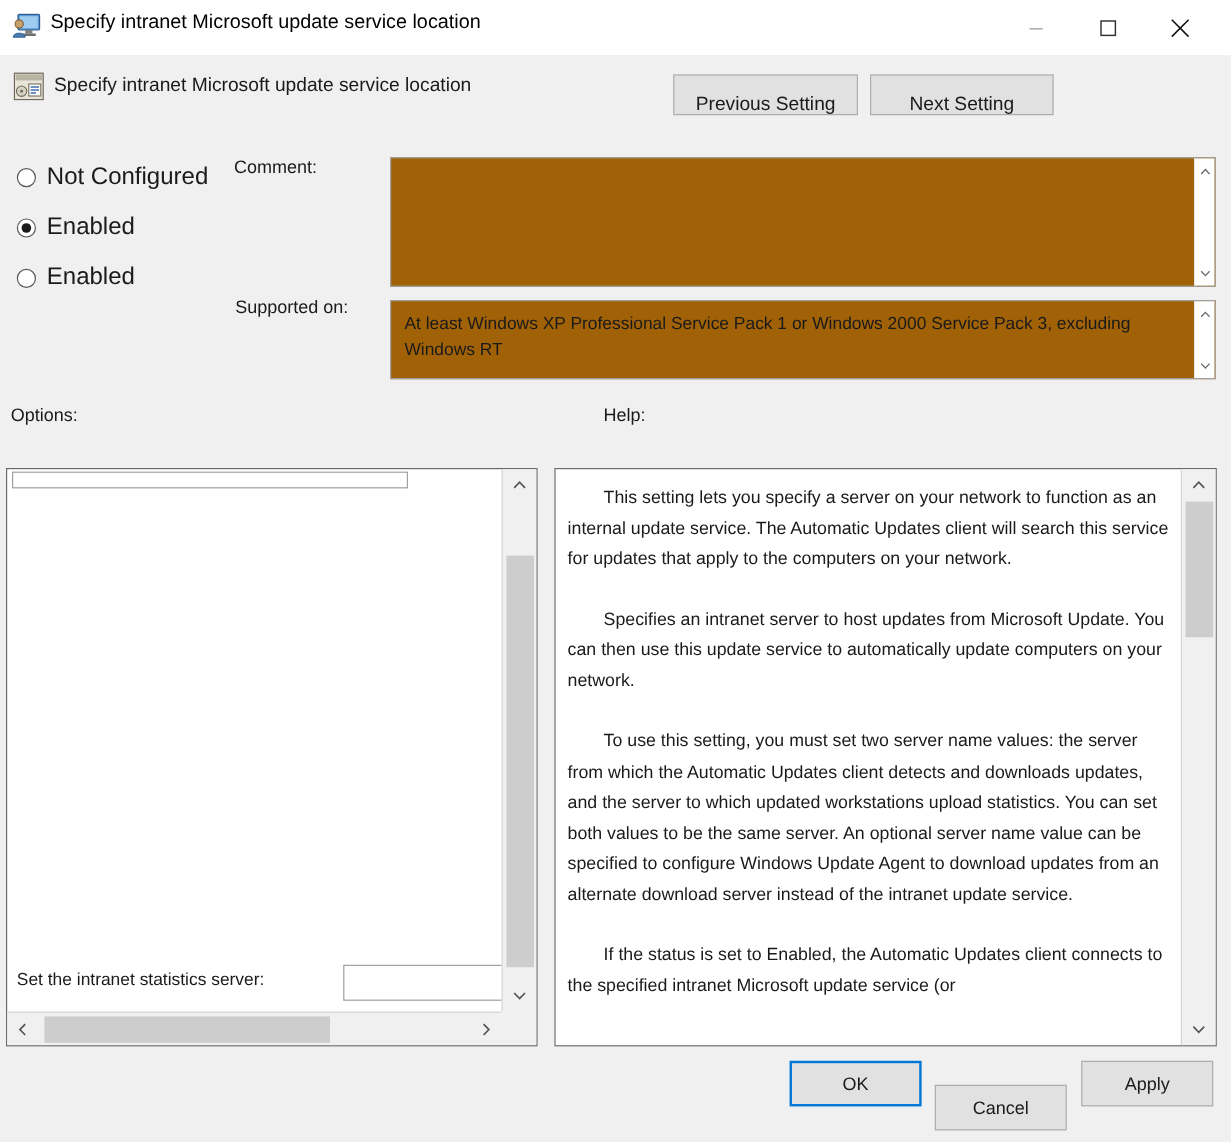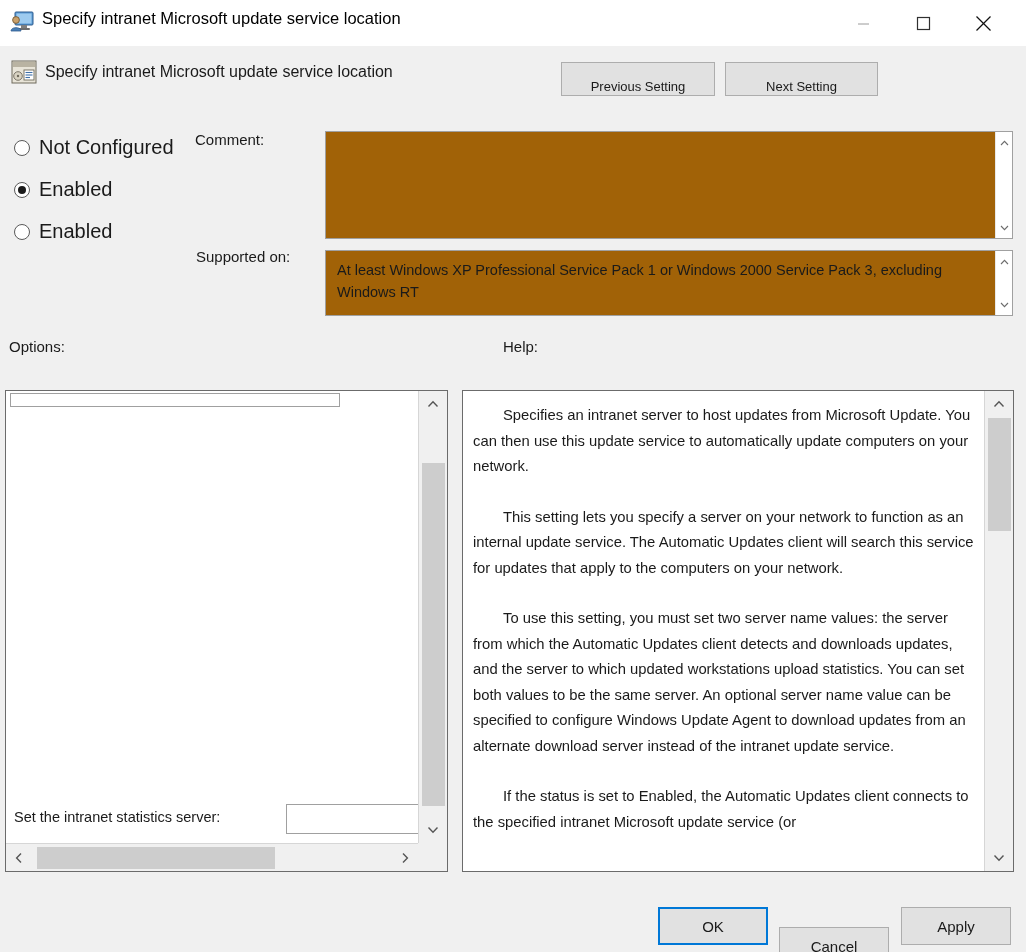--- a/index.html
+++ b/index.html
@@ -73,21 +73,21 @@
     color: #1a1a1a;
     white-space: nowrap;
   }
   .nav-btn {
     position: absolute;
     top: 16px;
     height: 34px;
     background: #e1e1e1;
     border: 1px solid #adadad;
     font-family: "Liberation Sans", sans-serif;
-    font-size: 13px;
+    font-size: 16px;
     color: #1a1a1a;
     cursor: default;
     padding: 16px;
   }
   #btn-prev-setting { left: 561px; width: 154px; }
   #btn-next-setting { left: 725px; width: 153px; }
 
   
   .radio-row {
     position: absolute;
@@ -296,21 +296,21 @@
   #help-vsb-thumb {
     position: absolute;
     left: 3px; top: 27px;
     width: 23px; height: 113px;
     background: #cdcdcd;
   }
 
   
   .dlg-btn {
     position: absolute;
-    top: 907px;
+    top: 884px;
     height: 38px;
     background: #e1e1e1;
     border: 1px solid #adadad;
     font-family: "Liberation Sans", sans-serif;
     font-size: 15px;
     color: #1a1a1a;
     cursor: default;
     padding: 0;
   }
   #btn-ok {
@@ -458,22 +458,22 @@
         <svg width="8" height="12" viewBox="0 0 8 12">
             <polyline points="2,1.5 6.4,6 2,10.5" fill="none" stroke="#555" stroke-width="1.4"></polyline>
           </svg>
       </span>
     </div>
     <div id="opt-corner"></div>
   </div>
 
   <div id="help-pane">
     <div id="help-text">
+      <p>This setting lets you specify a server on your network to function as an internal update service. The Automatic Updates client will search this service for updates that apply to the computers on your network.</p>
       <p>Specifies an intranet server to host updates from Microsoft Update. You can then use this update service to automatically update computers on your network.</p>
-      <p>This setting lets you specify a server on your network to function as an internal update service. The Automatic Updates client will search this service for updates that apply to the computers on your network.</p>
       <p>To use this setting, you must set two server name values: the server from which the Automatic Updates client detects and downloads updates, and the server to which updated workstations upload statistics. You can set both values to be the same server. An optional server name value can be specified to configure Windows Update Agent to download updates from an alternate download server instead of the intranet update service.</p>
       <p>If the status is set to Enabled, the Automatic Updates client connects to the specified intranet Microsoft update service (or</p>
     </div>
     <div id="help-vsb">
       <span class="sb-arrow up">
         <svg width="12" height="8" viewBox="0 0 12 8">
             <polyline points="1.5,6.5 6,1.8 10.5,6.5" fill="none" stroke="#555" stroke-width="1.4"></polyline>
           </svg>
       </span>
       <div id="help-vsb-thumb"></div>

